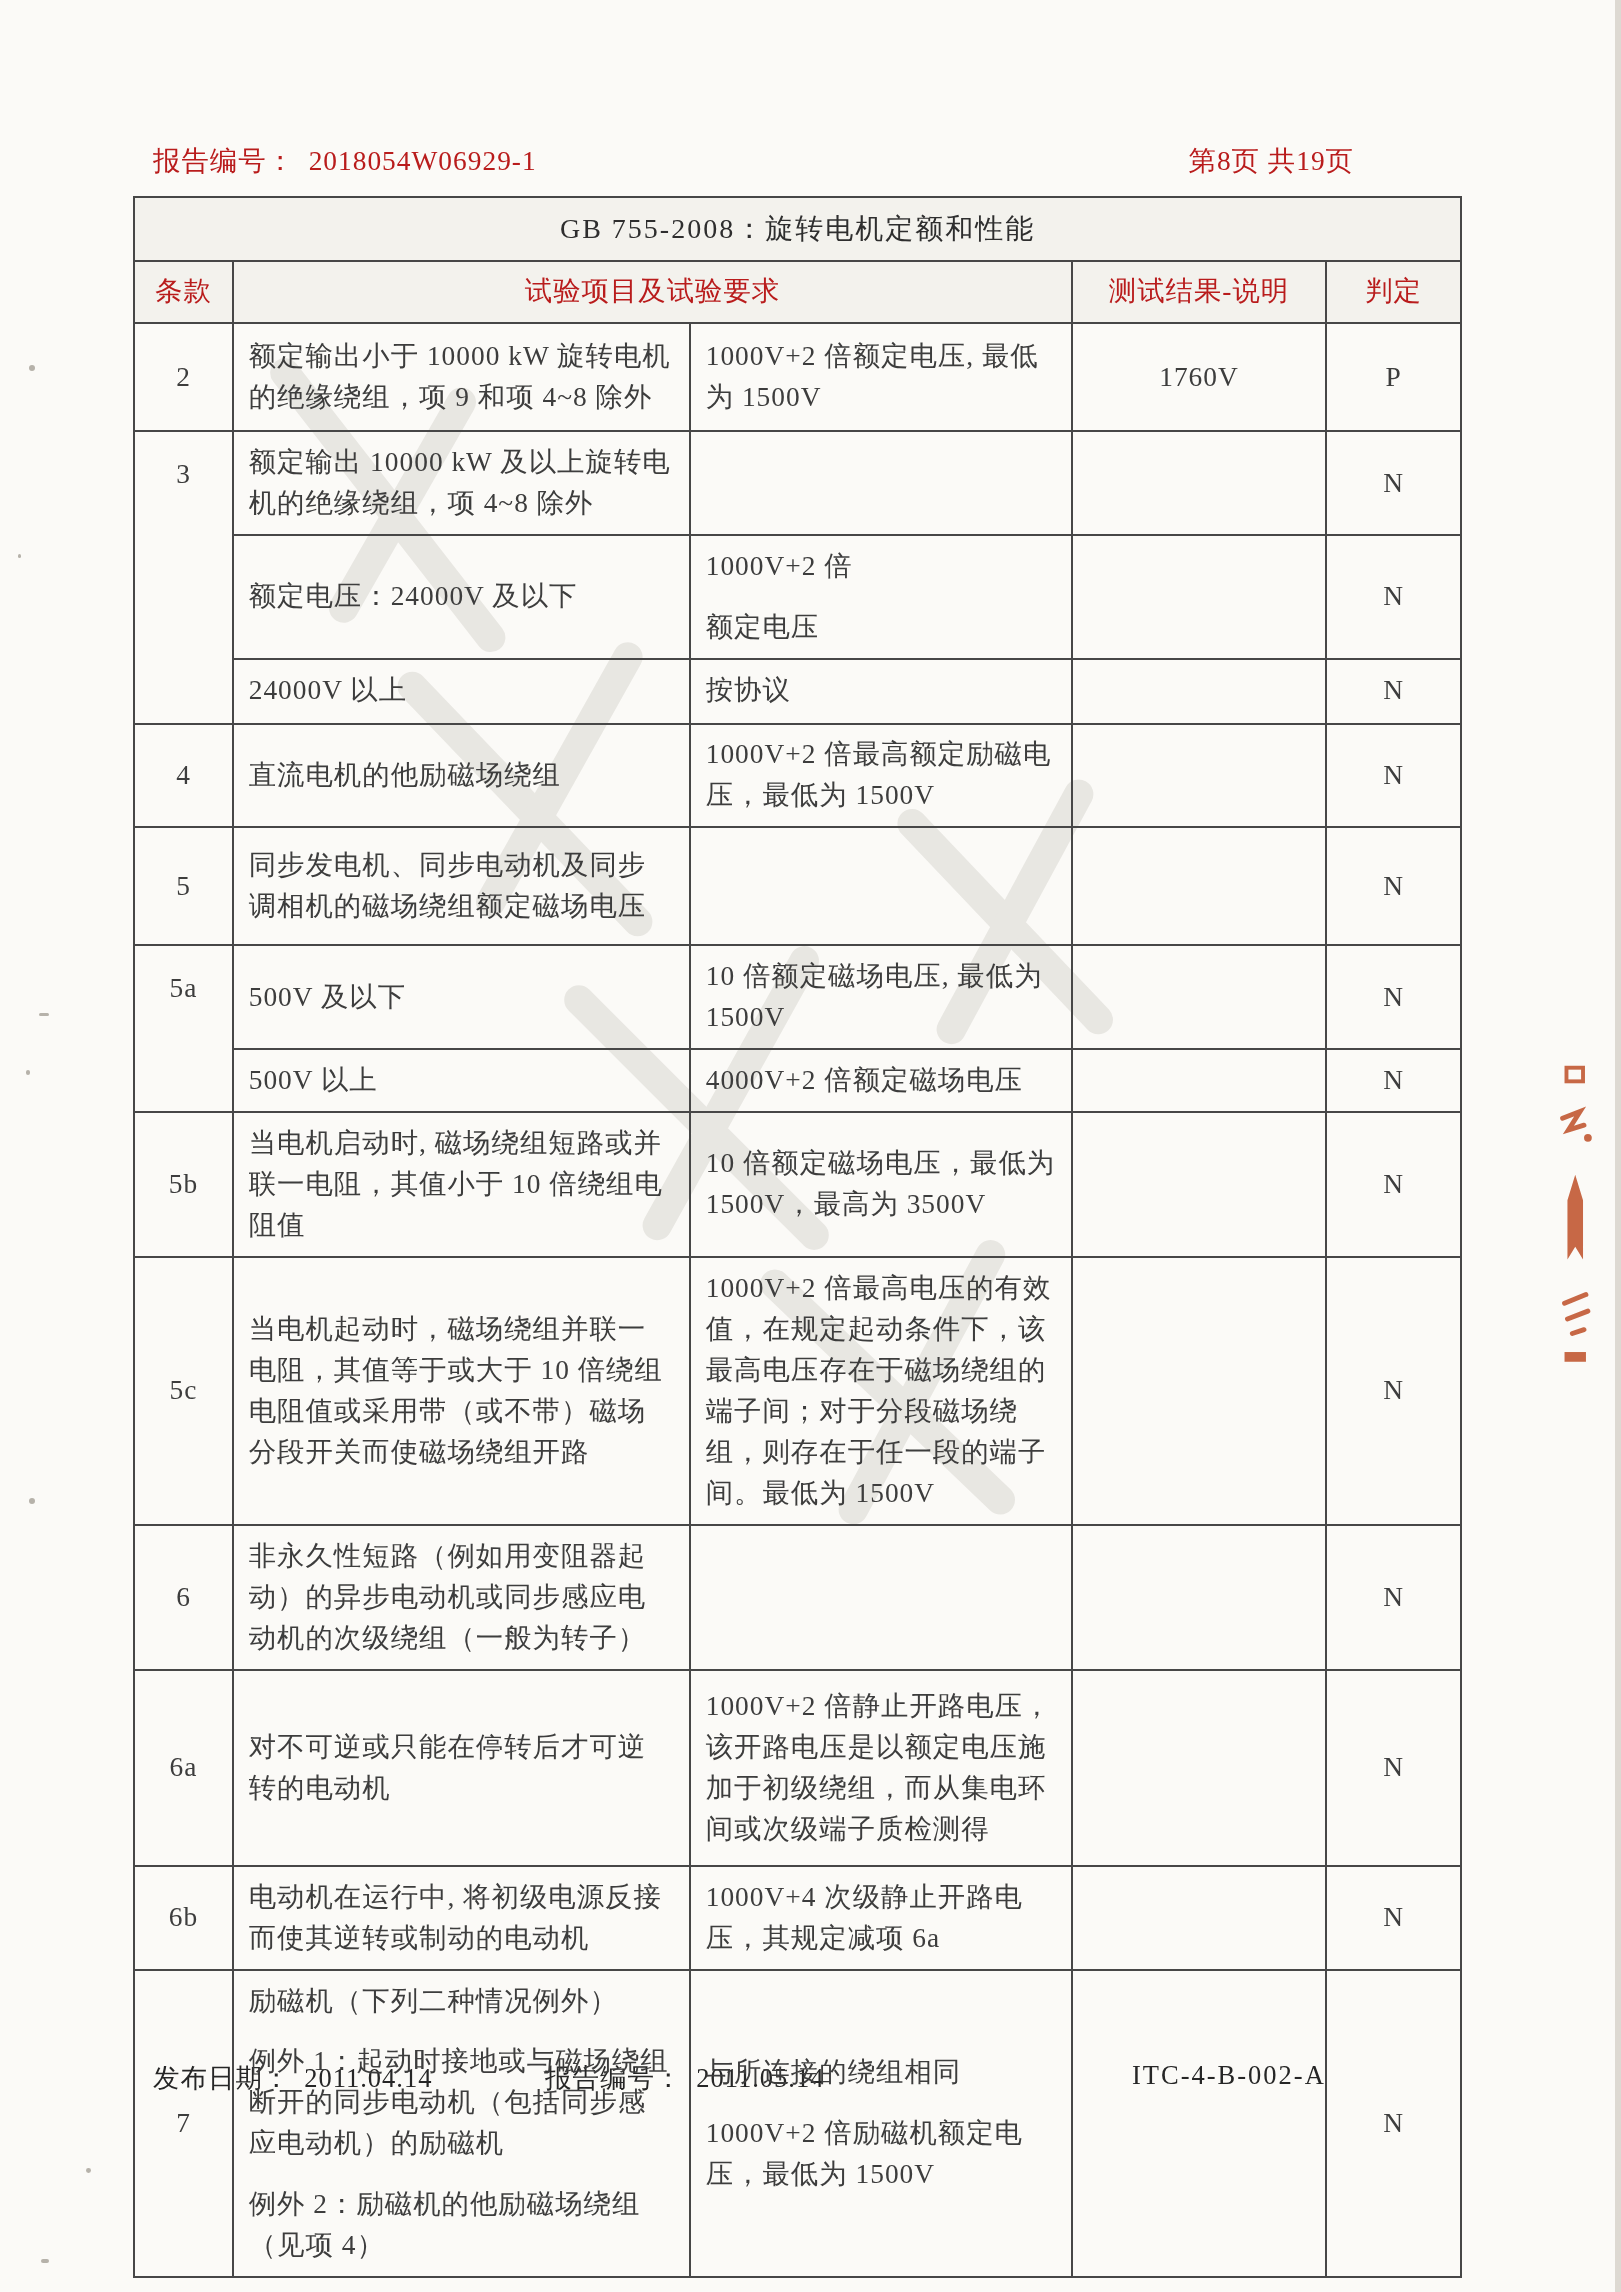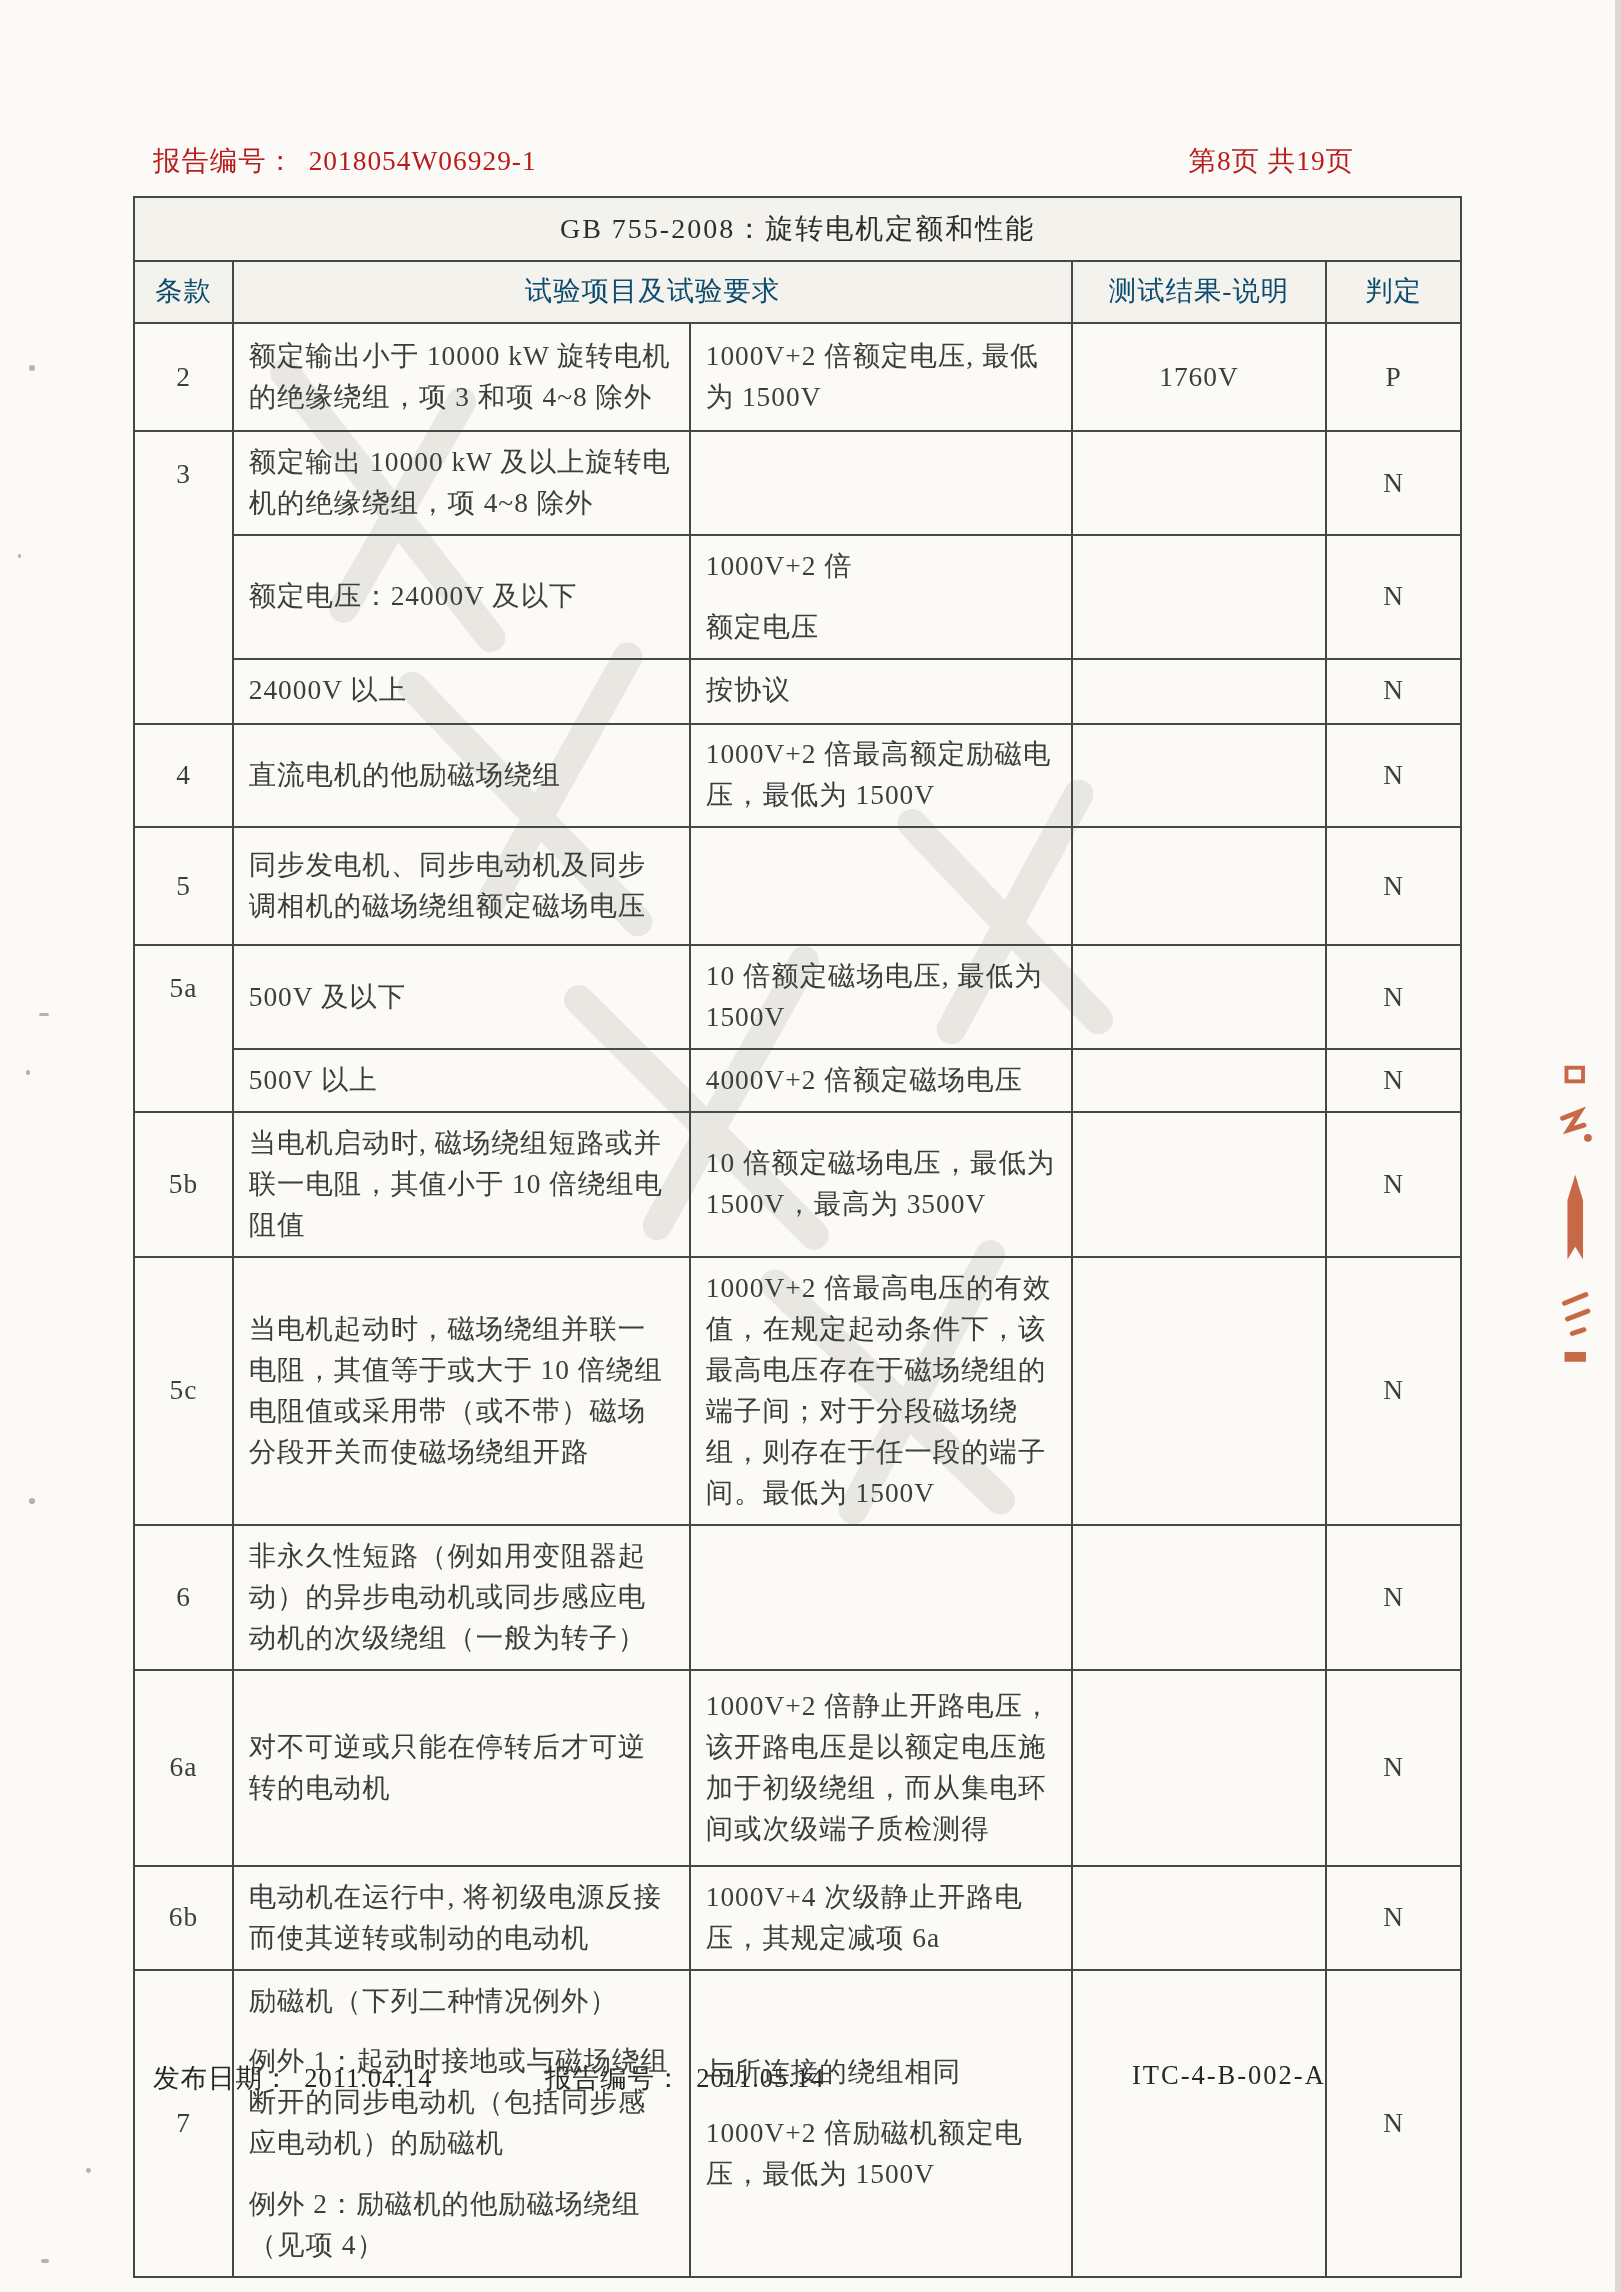--- a/index.html
+++ b/index.html
@@ -28,21 +28,21 @@
     font-size:27.4px; line-height:1.5; letter-spacing:1px;
     padding:9.8px 14.7px; vertical-align:middle;
     word-break:break-all; color:#3d3d3d;
   }
   .doc-table { border:2.9px solid #3f3f3f; }
   .row-title td {
     text-align:center; font-size:28px; height:63px;
     background:#f3f2ed; letter-spacing:2px; color:#2e2e2e;
   }
   .row-head td {
-    text-align:center; height:45px; background:#f3f2ed; color:#0c4a6e;
+    text-align:center; height:45px; background:#f3f2ed; color:#b91c1c;
   }
   .col-clause { text-align:center; padding:5.9px 7.8px; }
   .vtop { vertical-align:top !important; padding-top:21.6px !important; }
   .col-result, .col-verdict { text-align:center; }
   .cell-para + .cell-para { margin-top:19.6px; }
   .doc-footer { position:absolute; top:2060px; left:0; width:100%; font-size:26.5px; color:#262626; letter-spacing:1px; }
   .doc-footer .f-issue { position:absolute; left:153px; }
   .doc-footer .f-impl  { position:absolute; left:545px; }
   .doc-footer .f-code  { position:absolute; left:1132px; letter-spacing:2px; }
   .label-gap { margin-right:13.7px; }
@@ -112,21 +112,21 @@
       </tr>
       <tr class="row-head">
         <td>条款</td>
         <td colspan="2">试验项目及试验要求</td>
         <td>测试结果-说明</td>
         <td>判定</td>
       </tr>
     <tr style="height: 108px;">
           <td class="col-clause">2</td>
           <td>
-            <div class="cell-para">额定输出小于 10000 kW 旋转电机的绝缘绕组，项 3 和项 4~8 除外</div>
+            <div class="cell-para">额定输出小于 10000 kW 旋转电机的绝缘绕组，项 9 和项 4~8 除外</div>
           </td>
           <td>
             <div class="cell-para">1000V+2 倍额定电压, 最低为 1500V</div>
           </td>
           <td class="col-result">1760V</td>
           <td class="col-verdict">P</td>
         </tr>
         <tr style="height: 98px;">
           <td class="col-clause vtop" rowspan="3">3</td>
           <td>

